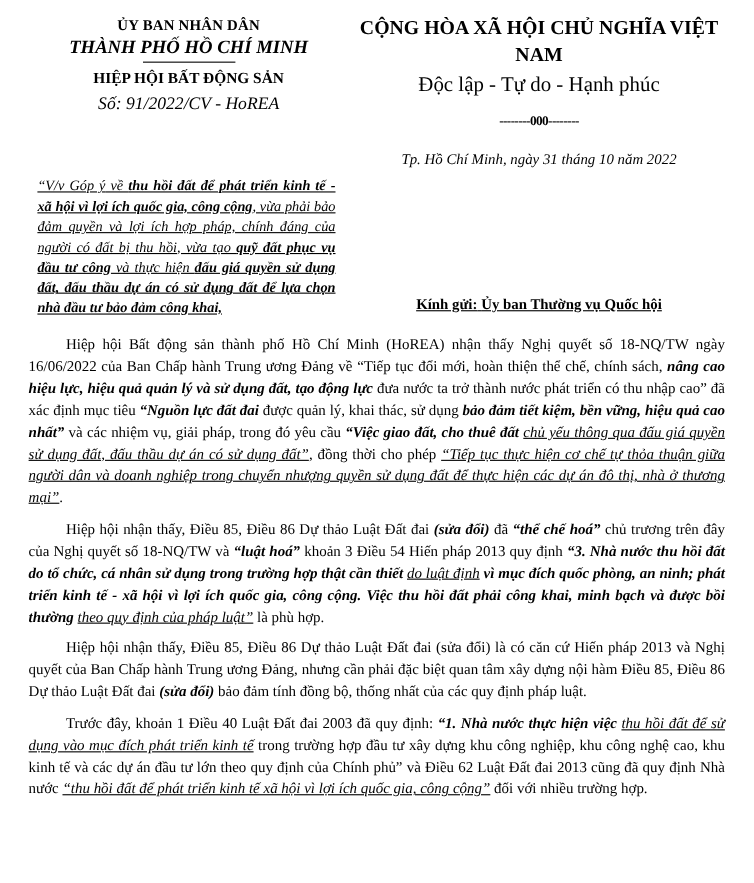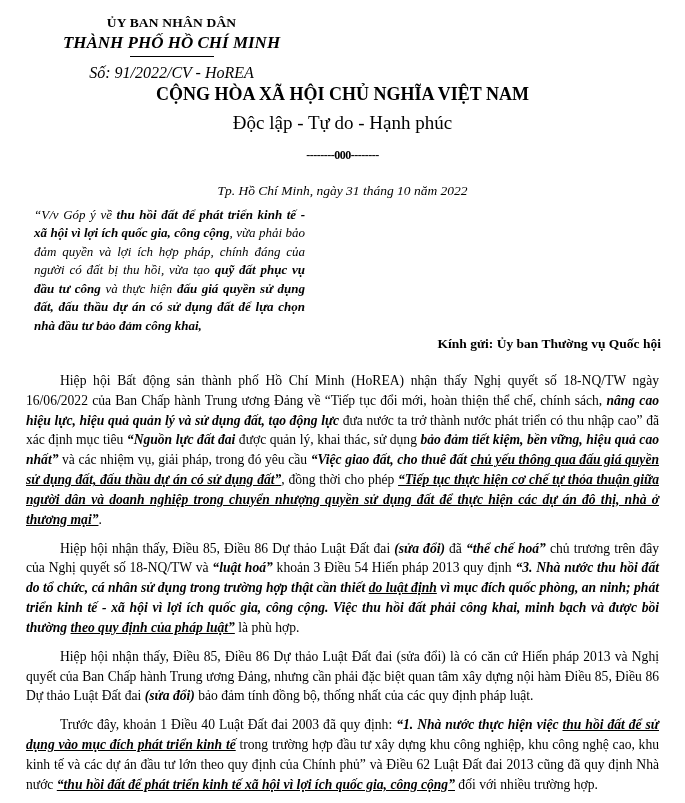--- a/index.html
+++ b/index.html
@@ -21,21 +21,21 @@
     position: relative;
     width: 685px;
     height: 803px;
     padding: 0;
     box-sizing: border-box;
   }
 
   
   .header {
     display: flex;
-    flex-direction: column;
+    flex-direction: row;
     padding: 14px 24px 0 24px;
     box-sizing: border-box;
   }
   .header-left {
     width: 295px;
     text-align: center;
     box-sizing: border-box;
   }
   .header-right {
     flex: 1;
@@ -86,39 +86,40 @@
   .place-date {
     font-style: italic;
     font-size: 13.5px;
     margin-top: 18px;
     text-align: center;
   }
 
   
   .mid {
     display: flex;
-    flex-direction: column;
+    flex-direction: row;
     padding: 6px 24px 0 24px;
     box-sizing: border-box;
+    text-decoration: underline;
   }
   .subject {
     width: 295px;
     font-style: italic;
     font-size: 13px;
     line-height: 1.42;
     text-align: justify;
     padding: 0 14px 0 10px;
     box-sizing: border-box;
   }
   .subject b { font-weight: bold; font-style: italic; }
   .recipient-wrap {
     flex: 1;
     display: flex;
     align-items: flex-end;
-    justify-content: flex-end;
+    justify-content: center;
     padding-bottom: 4px;
     box-sizing: border-box;
   }
   .recipient {
     font-size: 13.5px;
   }
   .recipient b { font-weight: bold; }
 
   
   .body {
@@ -129,32 +130,33 @@
     margin: 0 0 9px 0;
     text-align: justify;
     text-indent: 34px;
     font-size: 13.6px;
     line-height: 1.46;
   }
   p.para:last-child { margin-bottom: 0; }
   .b { font-weight: normal; }
   .i { }
   .bi { font-weight: bold; font-style: italic; }
-  .biu { font-weight: bold; font-style: italic; text-decoration: underline; }
+  .biu { font-weight: normal; font-style: italic; text-decoration: underline; }
 </style>
 </head>
 <body>
 
 <div class="page">
 
   <div class="header">
     <div class="header-left">
       <div class="org-line1">ỦY BAN NHÂN DÂN</div>
       <div class="org-line2">THÀNH PHỐ HỒ CHÍ MINH</div>
       <div class="rule-short"></div>
+      <div class="assoc-name">HIỆP HỘI BẤT ĐỘNG SẢN</div>
       <div class="doc-number">Số: 91/2022/CV - HoREA</div>
     </div>
     <div class="header-right">
       <div class="nation">CỘNG HÒA XÃ HỘI CHỦ NGHĨA VIỆT NAM</div>
       <div class="motto">Độc lập - Tự do - Hạnh phúc</div>
       <div class="dashes">--------000--------</div>
       <div class="place-date">Tp. Hồ Chí Minh, ngày 31 tháng 10 năm 2022</div>
     </div>
   </div>
 

